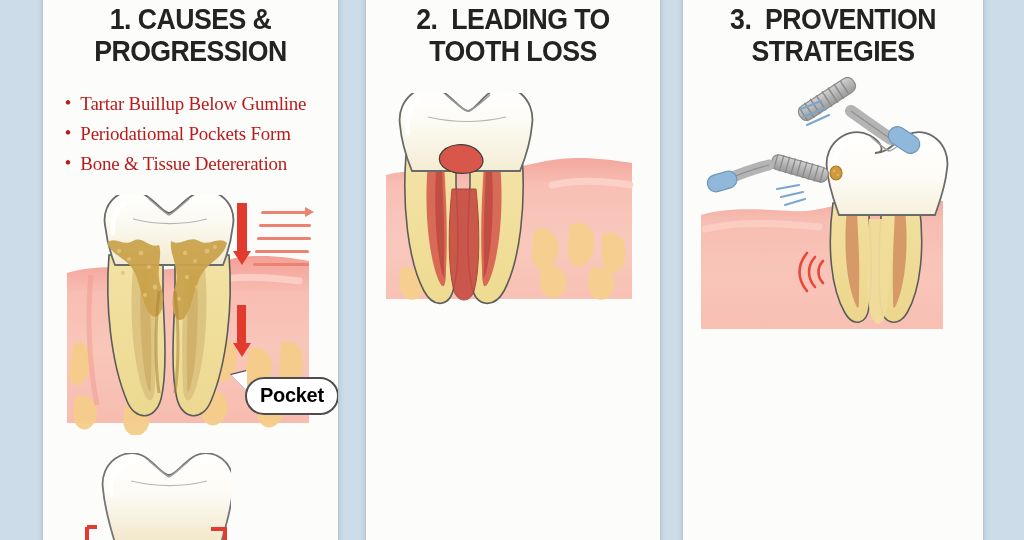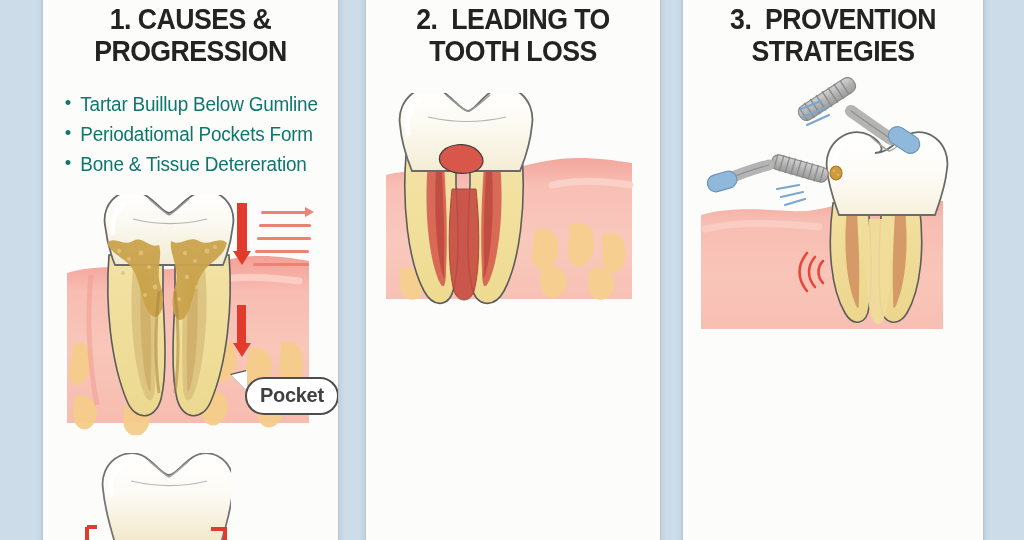--- a/index.html
+++ b/index.html
@@ -28,21 +28,22 @@
     font-weight:bold;
     font-size:29px;
     line-height:32px;
     letter-spacing:-0.6px;
     color:#232323;
     font-family:"Liberation Sans Narrow","Liberation Sans",sans-serif;
     transform:scaleX(.92);
   }
   .bullets{
     margin:22px 0 0 0;padding:0;list-style:none;
-    color:#0f766e;
+    color:#b91c1c;
+    font-family:Liberation Serif, serif;
   }
   .bullets li{
     font-size:19.5px;
     line-height:30px;
     padding-left:22px;
     position:relative;
     white-space:nowrap;
     letter-spacing:-.2px;
     transform:scaleX(.97);
     transform-origin:left center;
@@ -74,21 +75,21 @@
   .hhead{
     position:absolute;width:0;height:0;
     border-top:5px solid transparent;
     border-bottom:5px solid transparent;
     border-left:9px solid #eb8272;
   }
   .bubble{
     position:absolute;
     background:#fff;border:2px solid #4d4d4d;border-radius:22px;
     padding:5px 13px 6px 13px;
-    font-size:20px;font-weight:bold;color:#404040;
+    font-size:20px;font-weight:bold;color:#000000;
     font-family:"Liberation Sans Narrow","Liberation Sans",sans-serif;
     letter-spacing:-.3px;
   }
   .bubble-tail{
     position:absolute;width:0;height:0;
     border-right:16px solid #fff;
     border-top:4px solid transparent;
     border-bottom:16px solid transparent;
     filter:drop-shadow(-1px -1px 0 #4d4d4d);
   }

